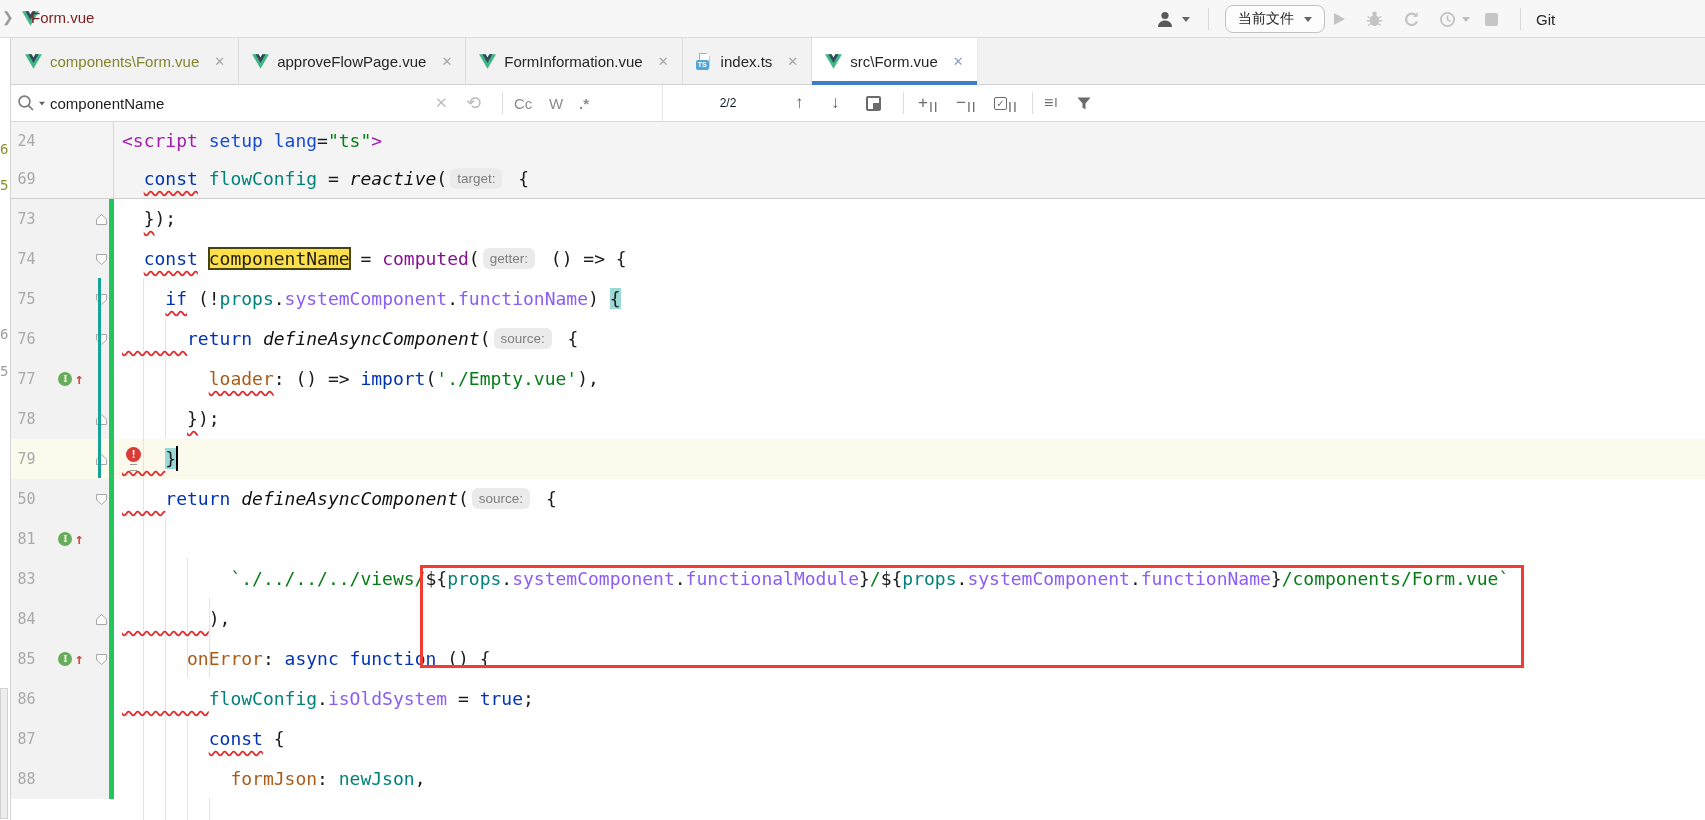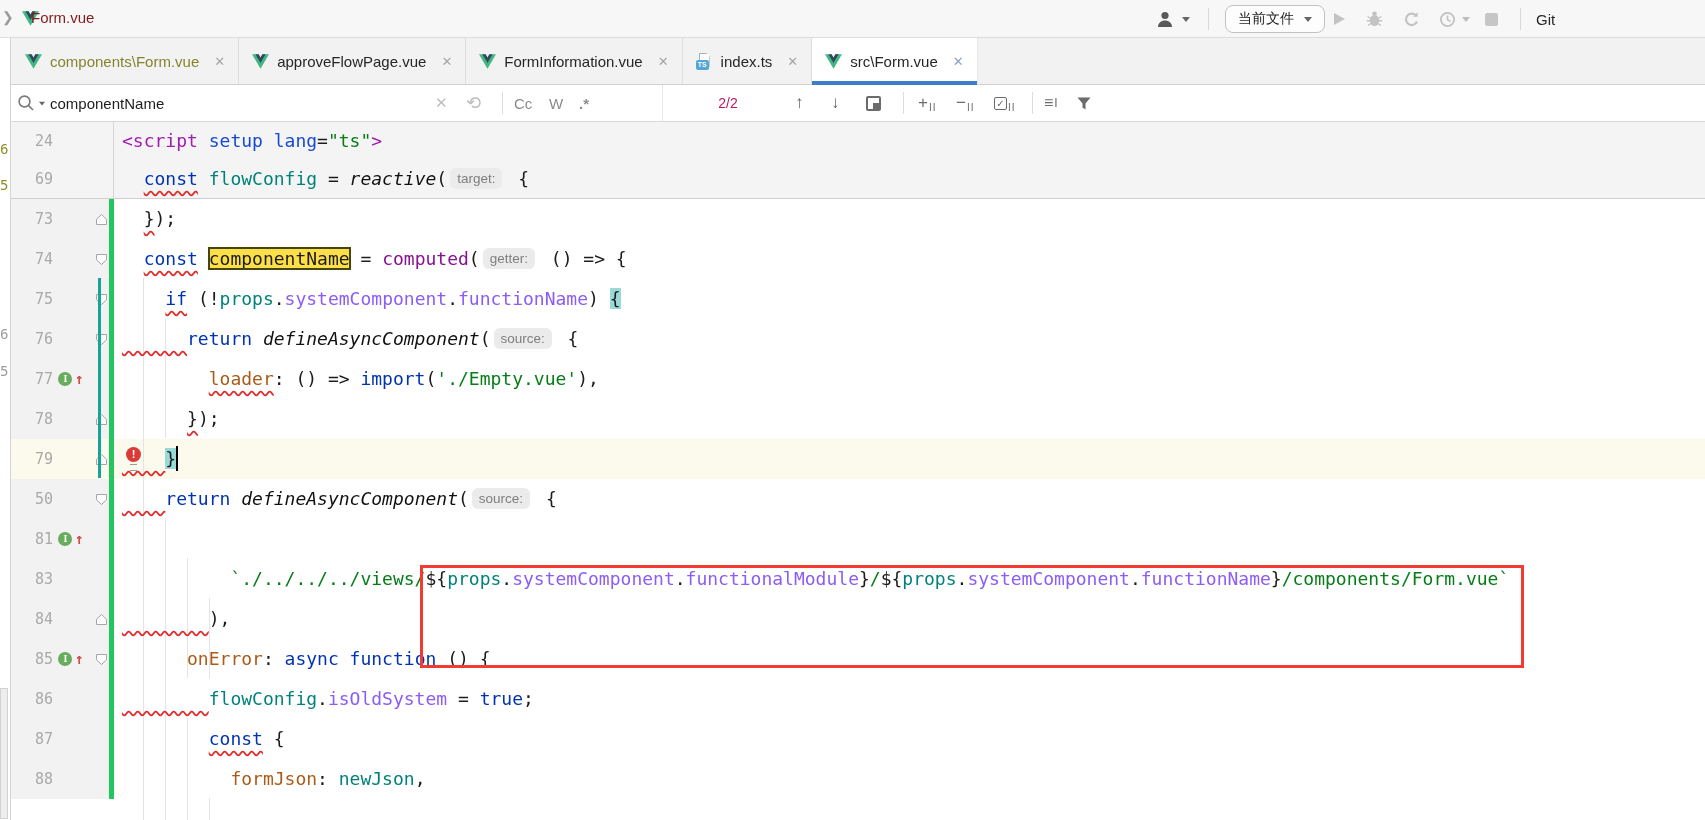--- a/index.html
+++ b/index.html
@@ -30,40 +30,40 @@
 .ts-ic{position:relative;width:17px;height:17px;flex:none}
 .ts-file{position:absolute;left:3px;top:0;width:11px;height:14px;background:#fdfdfd;border:1px solid #9fb2bf;clip-path:polygon(0 0,70% 0,100% 25%,100% 100%,0 100%)}
 .ts-badge{position:absolute;left:0;bottom:0;width:13px;height:10px;background:#54a5d8;border-radius:2px;color:#fff;font-size:7px;font-weight:bold;line-height:10px;text-align:center}
 
 
 .searchbar{position:absolute;left:0;top:85px;width:1705px;height:37px;background:#fff;border-bottom:1px solid #d8d8d8}
 .sb{position:absolute;top:0;height:36px;display:flex;align-items:center;color:#8c8c8c}
 .sb-query{font-size:15px;color:#1d1d1d}
 .sb-dim{color:#bdbdbd;font-size:15px}
 .sb-opt{font-size:15px;color:#8c8c8c;letter-spacing:0}
-.sb-count{font-size:14px;color:#be185d;width:60px;justify-content:center}
+.sb-count{font-size:12px;color:#0f172a;width:60px;justify-content:center}
 .sb-arrow{font-size:17px;color:#5f6368}
 .vsep{position:absolute;top:7px;width:1px;height:22px;background:#dcdcdc}
 .boxic{width:15px;height:15px;border:2px solid #6b6b6b;border-radius:2px;position:relative;display:inline-block}
 .boxic::after{content:"";position:absolute;right:0;bottom:0;width:6px;height:6px;background:#6b6b6b}
 .plusii,.minusii{font-size:17px;color:#6b6b6b;line-height:14px}
-.ii{font-size:10px;color:#6b6b6b;letter-spacing:1px;margin:8px 0 0 1px}
+.ii{font-size:14px;color:#6b6b6b;letter-spacing:1px;margin:8px 0 0 1px}
 .cb{width:13px;height:13px;border:1.5px solid #6b6b6b;border-radius:2px;font-size:10px;line-height:11px;text-align:center;color:#6b6b6b;display:inline-block}
 .linesI{font-size:16px;color:#6b6b6b}
 
 
 .editor{position:absolute;left:0;top:122px;width:1705px;height:698px;background:#fff;overflow:hidden}
 .stickywrap{border-bottom:1px solid #cfcfcf}
 .row{display:flex;height:40px;line-height:40px;font-family:"DejaVu Sans Mono",monospace;font-size:18px;white-space:pre;position:relative}
 .row.sticky{height:38px;line-height:38px;background:#f4f4f4}
 .gut{width:114px;flex:none;display:flex;background:#f2f2f2;border-right:5px solid #22c55e}
 .row.sticky .gut{background:transparent;border-right:1px solid #d6d6d6}
 .row.caretrow{background:#fcfaed}
 .row.caretrow .gut{background:#fcfaed}
-.ln{width:53px;text-align:right;color:#a9a9a9;font-size:15px;flex:none}
+.ln{width:53px;text-align:center;color:#a9a9a9;font-size:15px;flex:none}
 .gicons{width:36px;flex:none;display:flex;align-items:center;justify-content:center;gap:2px}
 .gfold{width:24px;flex:none;display:flex;align-items:center;justify-content:center}
 .code{padding-left:8px}
 
 
 .kw{color:#0033b3}
 .tag{color:#a21caf}
 .attr{color:#174ad4}
 .str{color:#067d17}
 .var{color:#00827a}

